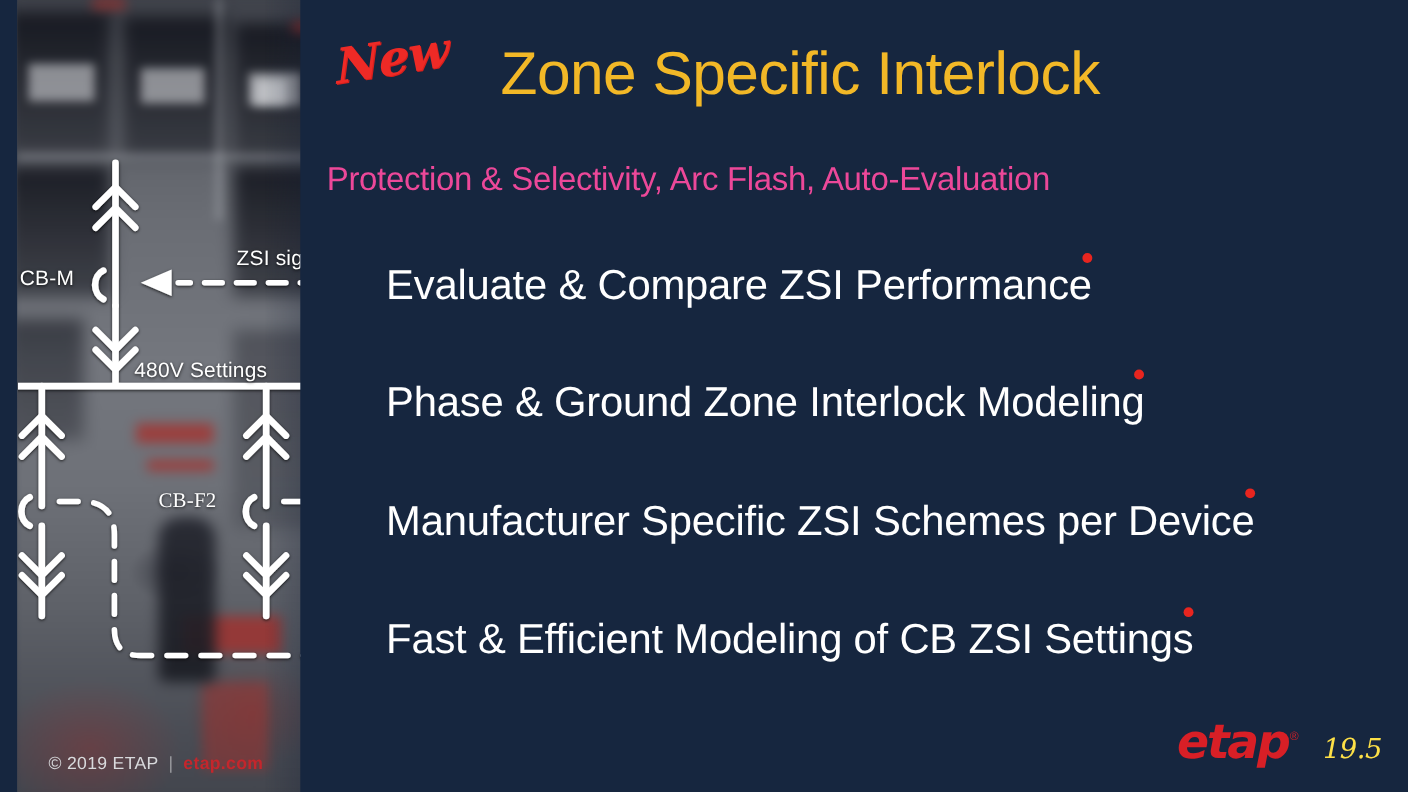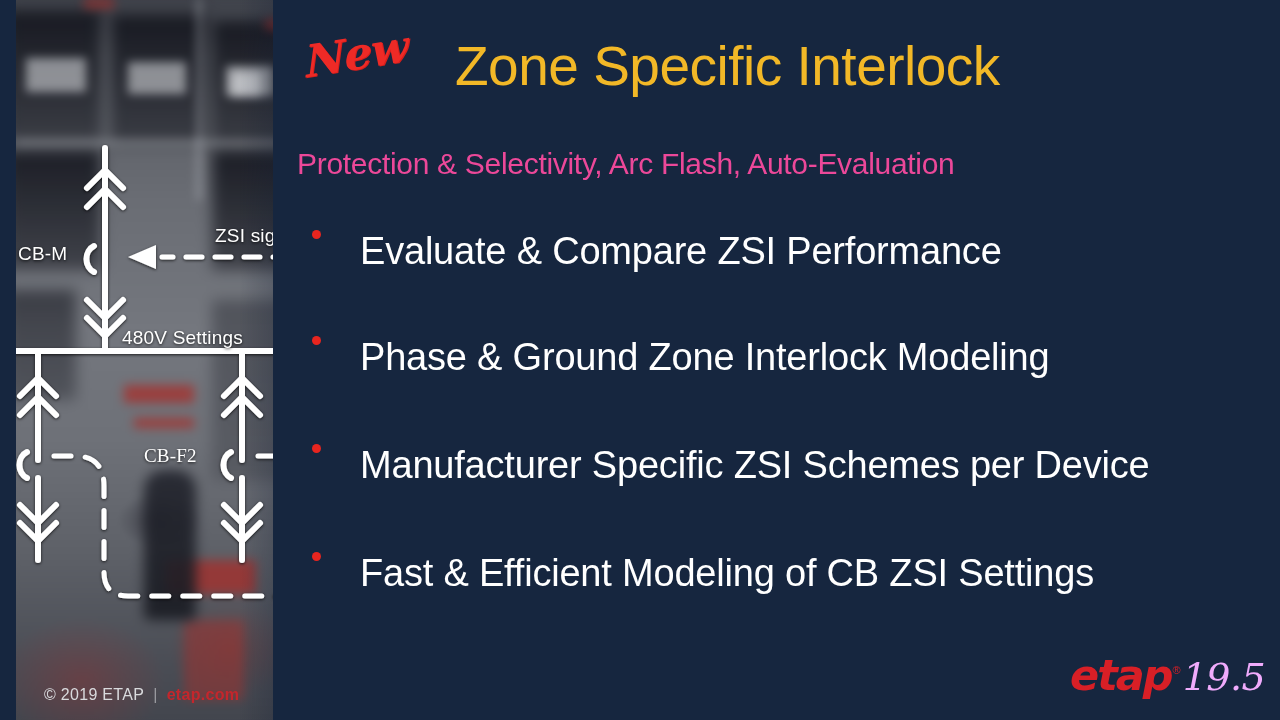--- a/index.html
+++ b/index.html
@@ -126,21 +126,22 @@
     font-weight: normal;
     letter-spacing: -0.3px;
     white-space: nowrap;
     margin-top: 37px;
   }
   .bullet-row {
     position: absolute;
     left: 312px;
     height: 46px;
     display: flex;
-    align-items: flex-start;
+    align-items: flex-end;
+    flex-direction: column;
   }
   .bullet-dot {
     width: 9px;
     height: 9px;
     border-radius: 50%;
     background: #E8251F;
     flex: 0 0 auto;
   }
   .bullet-text {
     margin-left: 39px;
@@ -169,25 +170,25 @@
   }
   #logo-reg {
     color: #D81F26;
     font-size: 11px;
     vertical-align: super;
     position: relative;
     top: -16px;
     left: 1px;
   }
   #logo-version {
-    color: #f0abfc;
+    color: #fde047;
     font-family: "DejaVu Serif", serif;
     font-style: italic;
-    font-size: 38px;
-    margin-left: 3px;
+    font-size: 25px;
+    margin-left: 23px;
     letter-spacing: -0.5px;
   }
 
   
   #footer {
     position: absolute;
     left: 28px; top: 686px;
     display: flex;
     align-items: center;
     font-size: 16px;

